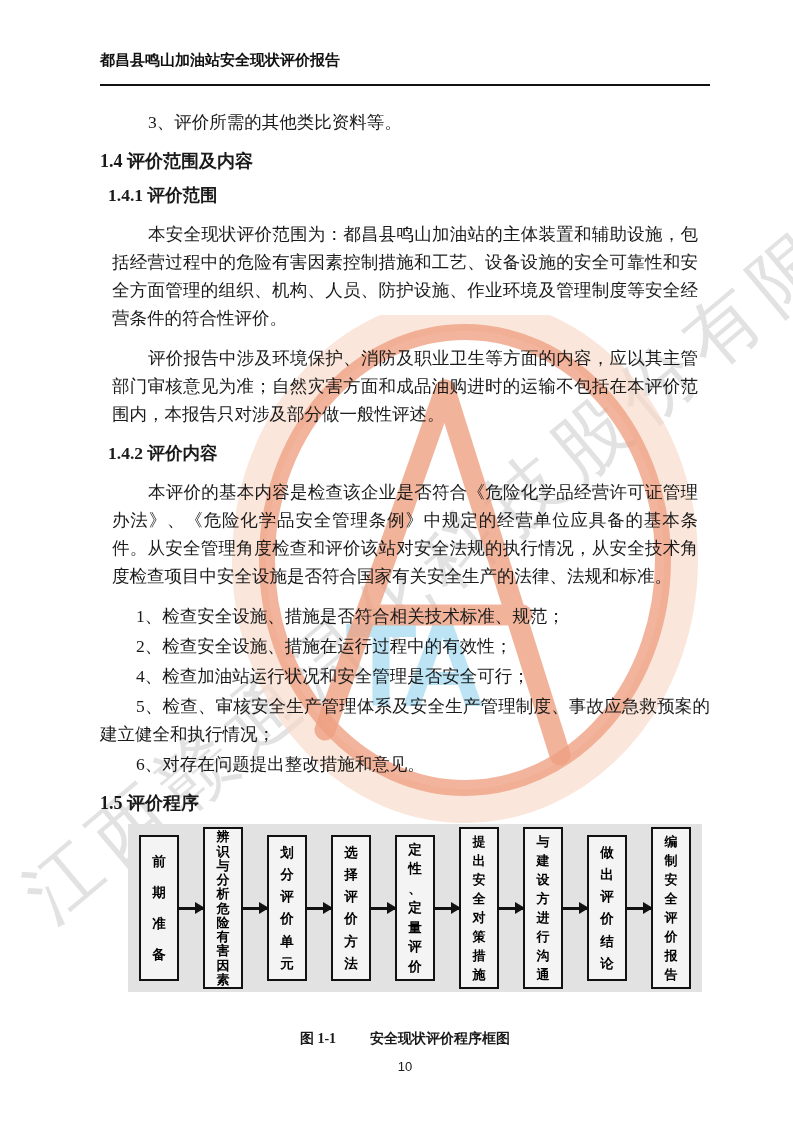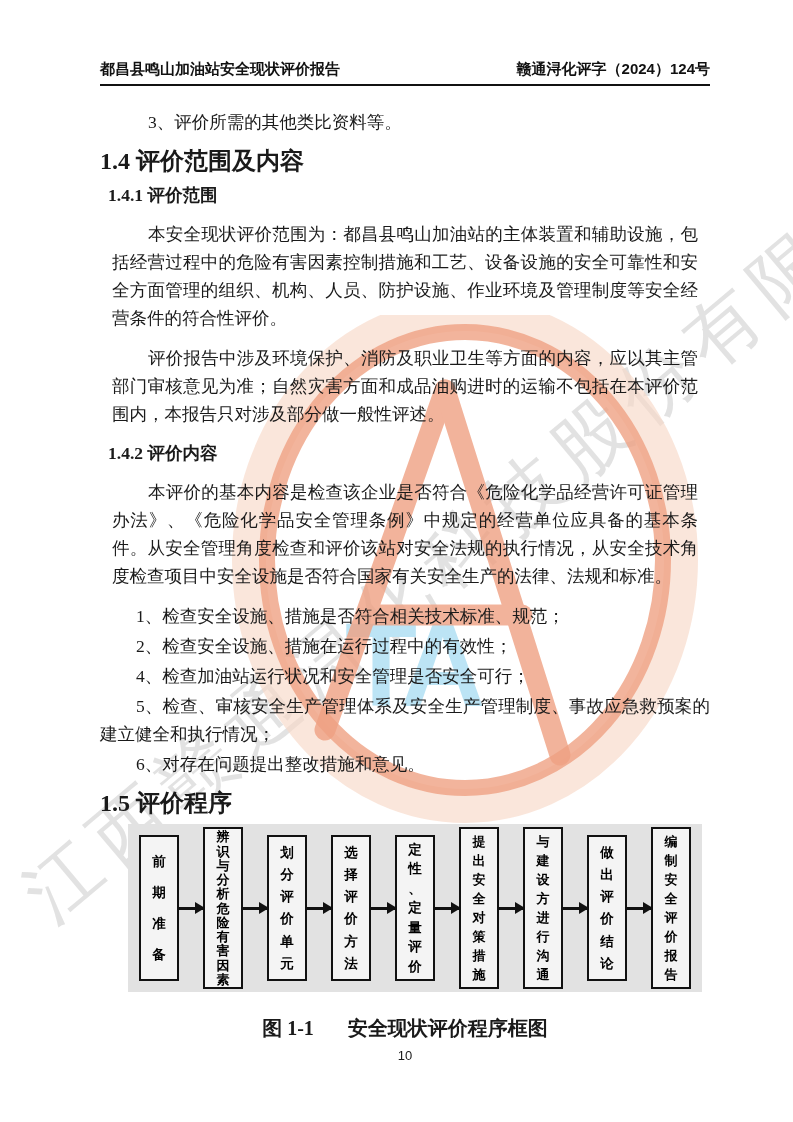--- a/index.html
+++ b/index.html
@@ -23,30 +23,30 @@
   .wm-letters{
     position:absolute;left:333px;top:606px;
     font-family:"Liberation Sans","DejaVu Sans",sans-serif;
     font-weight:bold;font-size:118px;letter-spacing:-8px;
     color:var(--wm-blue,#bce4f5);line-height:1;margin-left:12px;
   }
   .wm-logo{position:absolute;left:230px;top:315px;}
   
   .content{position:relative;z-index:1;}
   .hdr{
-    position:absolute;left:100px;top:60px;width:610px;
+    position:absolute;left:100px;top:51px;width:610px;
     display:flex;justify-content:space-between;align-items:baseline;
     font-family:"Liberation Sans","DejaVu Sans",sans-serif;
     font-size:15px;font-weight:bold;color:#111;
   }
   .hdr-rule{position:absolute;left:100px;top:84px;width:610px;height:2px;background:#111;}
   .main{position:absolute;left:100px;top:96px;width:610px;font-size:17.5px;line-height:28px;text-align:justify;}
   .indent{text-indent:36px;}
   p{margin:12px;}
-  .h2{font-size:24px;font-weight:bold;margin:12px 0 8px 0;line-height:26px;}
+  .h2{font-size:18px;font-weight:bold;margin:12px 0 8px 0;line-height:26px;}
   .h3{font-size:17.5px;font-weight:bold;margin:6px 0 4px 8px;line-height:26px;}
   .list p{margin:2px 0;}
   
   .fc-panel{
     margin:6px 0 0 28px;width:574px;height:168px;
     background:#e2e2e2;
     display:flex;align-items:center;justify-content:space-between;
     padding:0 11px;box-sizing:border-box;
   }
   .fc-box{
@@ -56,22 +56,22 @@
     font-family:"Liberation Sans","DejaVu Sans",sans-serif;
     font-weight:bold;font-size:13.5px;line-height:1;color:#000;
   }
   .fc-box.tall{height:162px;font-size:13px;}
   .fc-arrow{position:relative;width:24px;height:3px;background:#111;flex:none;}
   .fc-arrow::after{
     content:"";position:absolute;right:-2px;top:-5px;
     border-left:10px solid #111;border-top:6.5px solid transparent;border-bottom:6.5px solid transparent;
   }
   .fig-caption{
-    margin-top:22px;width:610px;text-align:center;
-    font-size:20px;font-weight:bold;
+    margin-top:33px;width:610px;text-align:center;
+    font-size:14px;font-weight:bold;
   }
   .fig-caption .gap{display:inline-block;width:34px;}
   .page-num{
     width:610px;text-align:center;
     font-size:13px;font-family:Liberation Sans, sans-serif;
   }
 </style>
 </head>
 <body>
 
@@ -87,21 +87,20 @@
         <path d="M215,75 L95,415"></path>
         <path d="M215,75 L330,440"></path>
         <path d="M140,300 L292,300"></path>
       </g>
     </svg>
   </div>
 
   <div class="content">
     <div class="hdr">
       <span>都昌县鸣山加油站安全现状评价报告</span>
-      <span>赣通浔化评字（2024）124号</span>
     </div>
     <div class="hdr-rule"></div>
 
     <div class="main">
       <p class="indent">3、评价所需的其他类比资料等。</p>
 
       <div class="h2">1.4 评价范围及内容</div>
       <div class="h3">1.4.1 评价范围</div>
       <p class="indent">本安全现状评价范围为：都昌县鸣山加油站的主体装置和辅助设施，包括经营过程中的危险有害因素控制措施和工艺、设备设施的安全可靠性和安全方面管理的组织、机构、人员、防护设施、作业环境及管理制度等安全经营条件的符合性评价。</p>
       <p class="indent">评价报告中涉及环境保护、消防及职业卫生等方面的内容，应以其主管部门审核意见为准；自然灾害方面和成品油购进时的运输不包括在本评价范围内，本报告只对涉及部分做一般性评述。</p>

